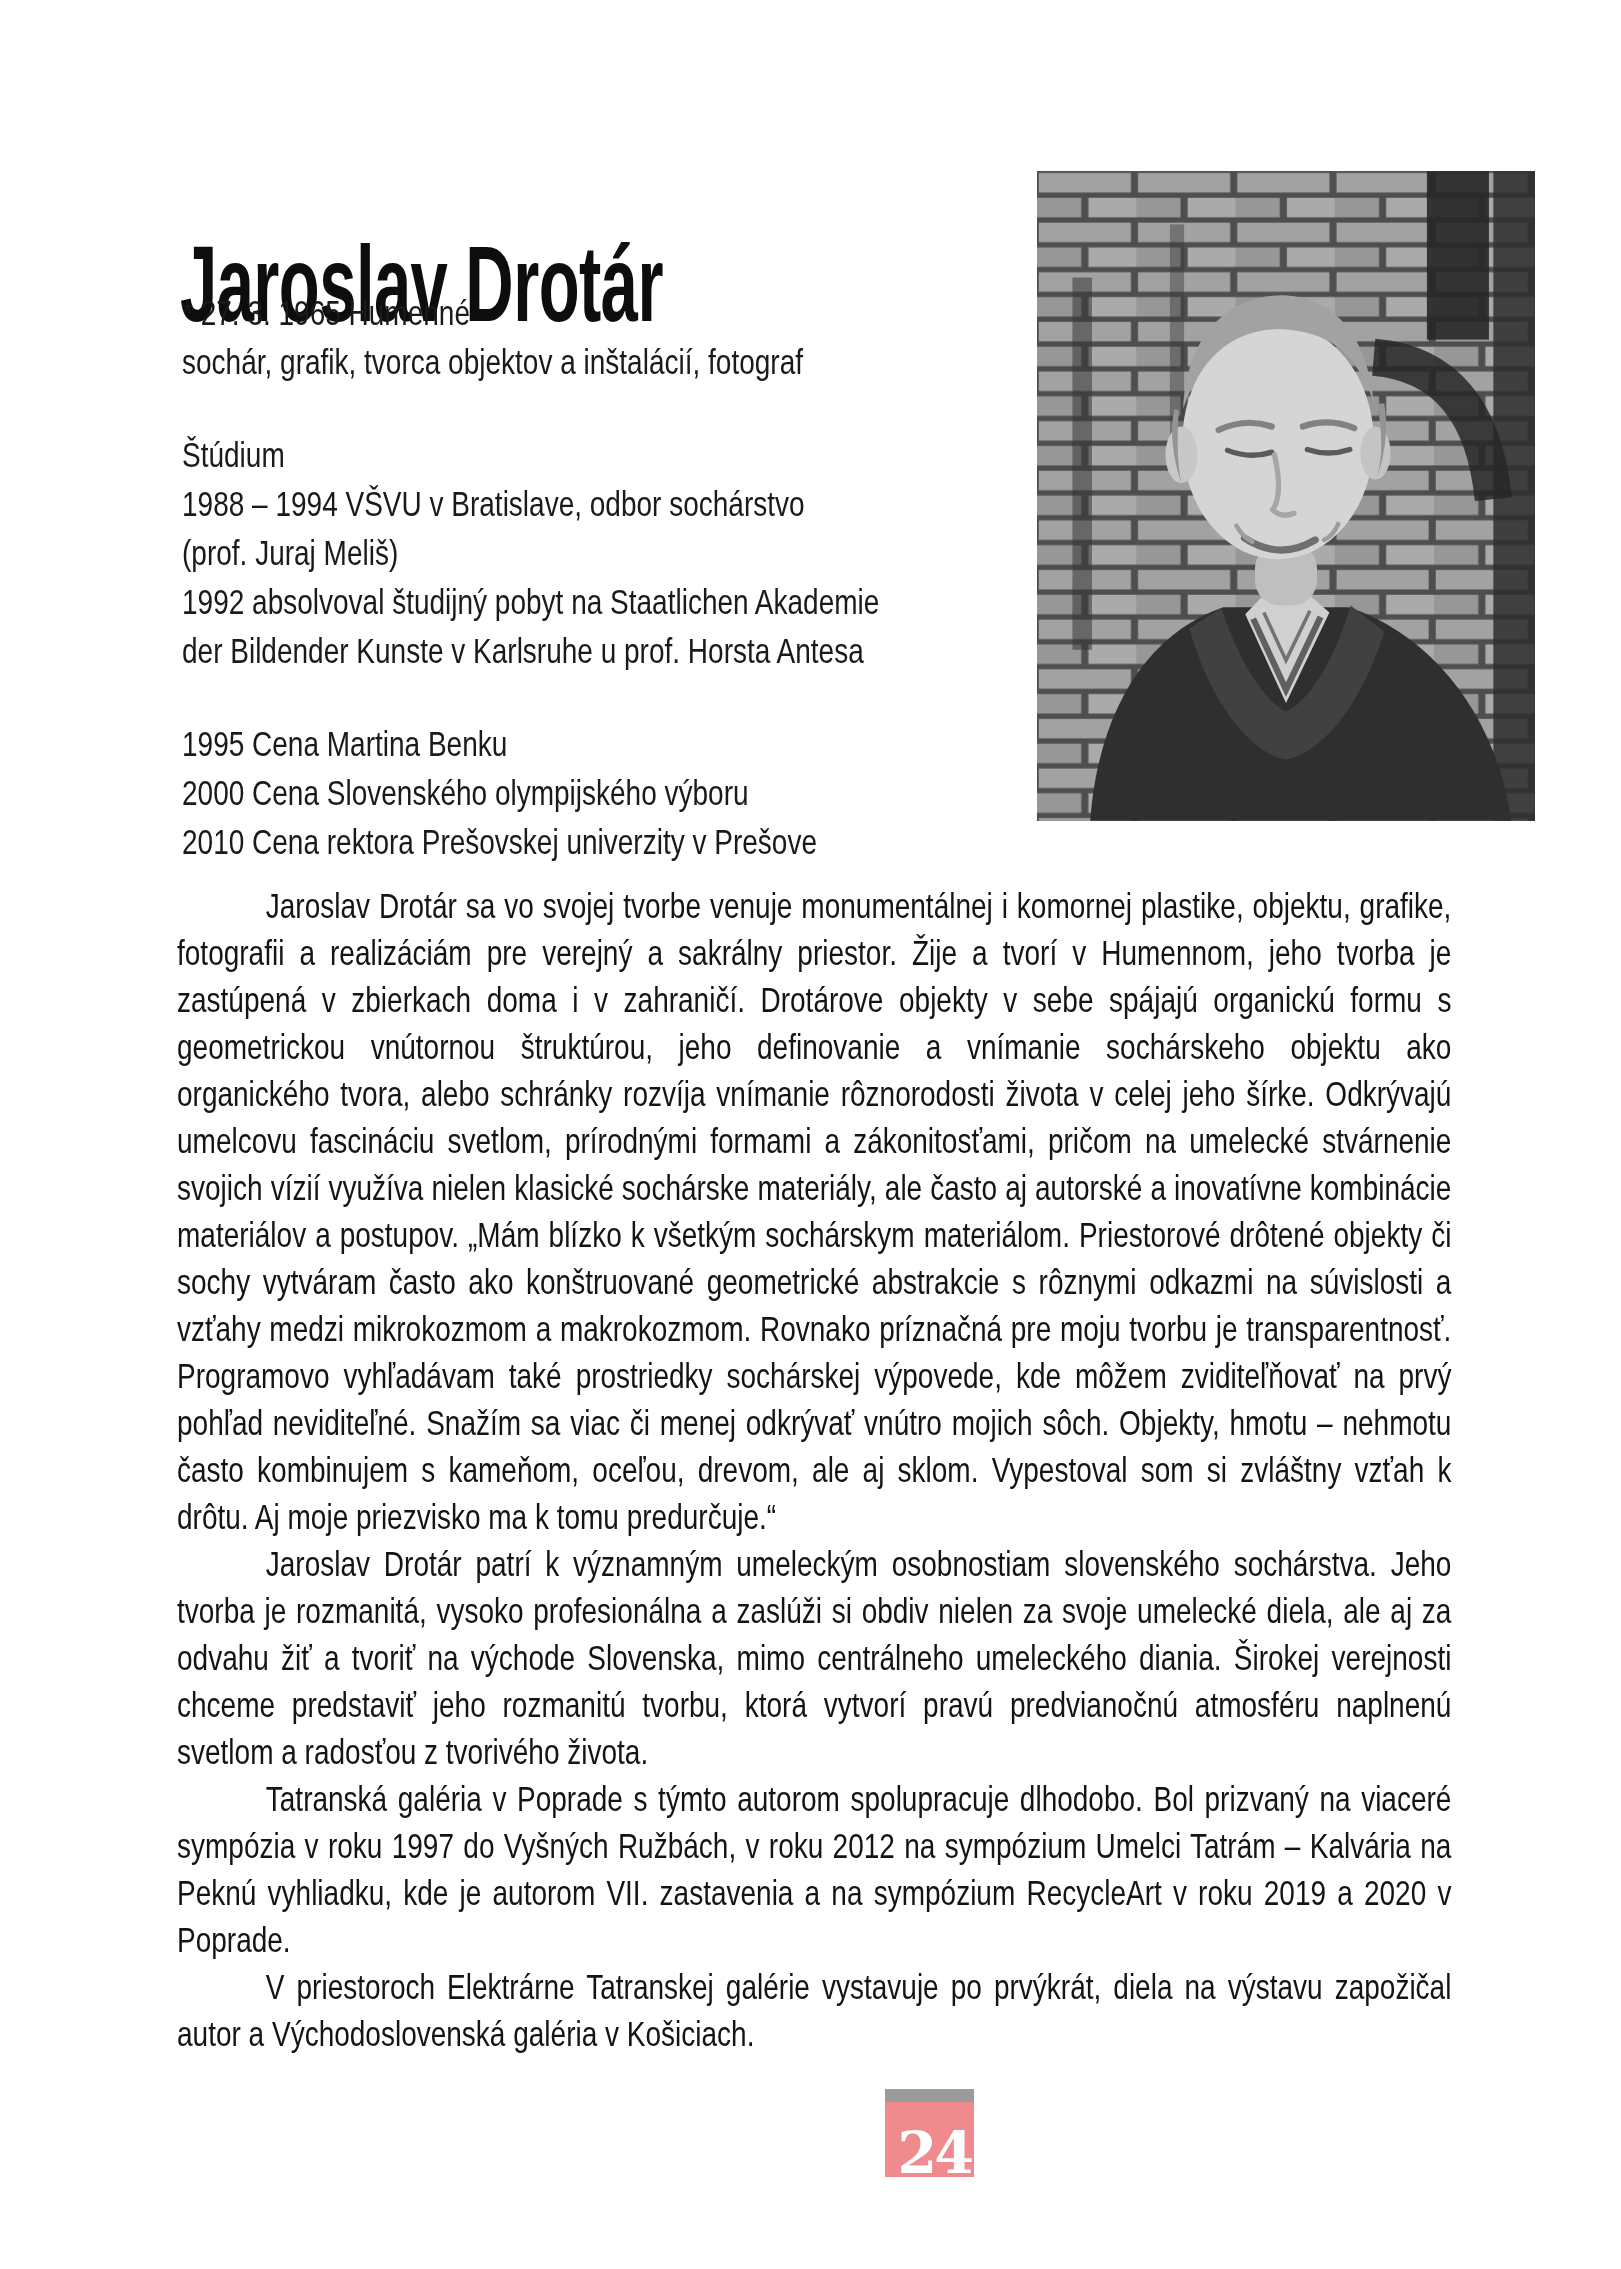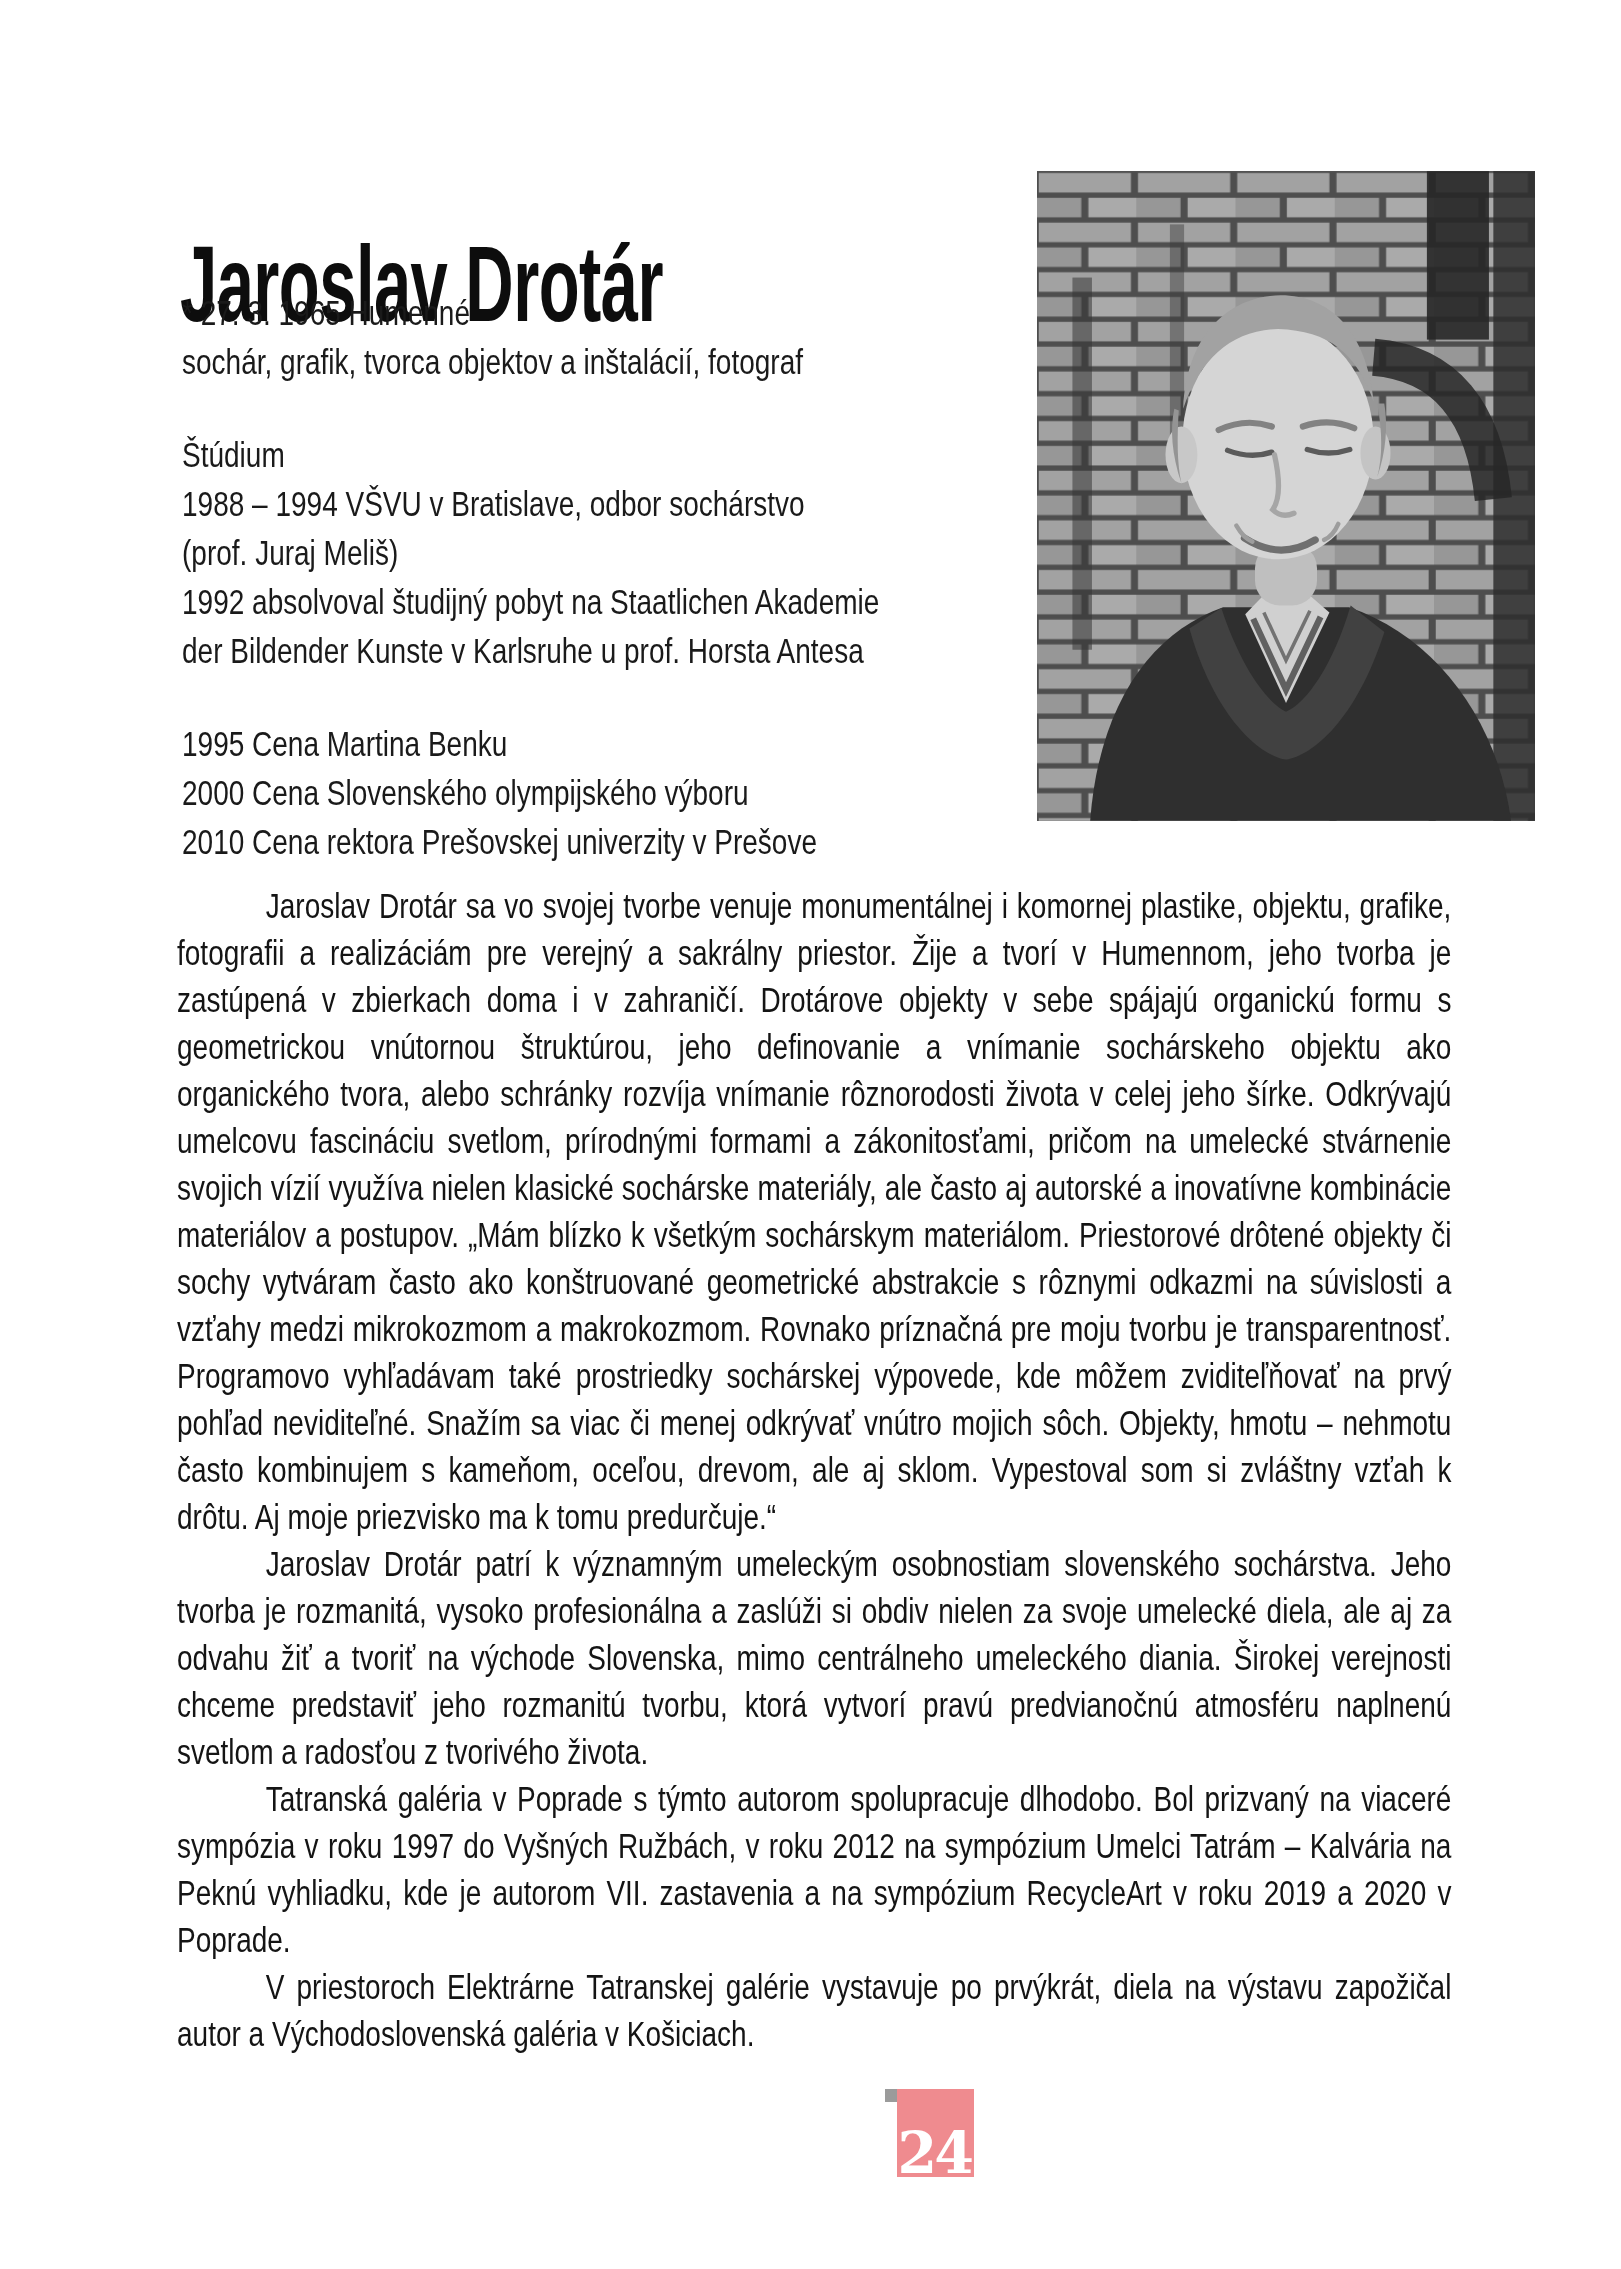--- a/index.html
+++ b/index.html
@@ -70,21 +70,21 @@
     color: #141414;
     font-weight: 300;
   }
   .article p { margin: 0; text-indent: 111px; }
 
   
   .page-badge {
     position: absolute;
     left: 885px; top: 2089px;
     width: 89px; height: 88px;
-    display: flex;  text-align: center;
+    display: flex; flex-direction: column; text-align: center;
   }
   .page-badge .badge-bar { height: 13.3px; width: 100%; }
   .page-badge .badge-body {
     flex: 1;
     display: flex;
     align-items: flex-end;
     justify-content: flex-end;
     padding: 0 2.7px 0 0;
   }
   .page-badge .badge-number {

